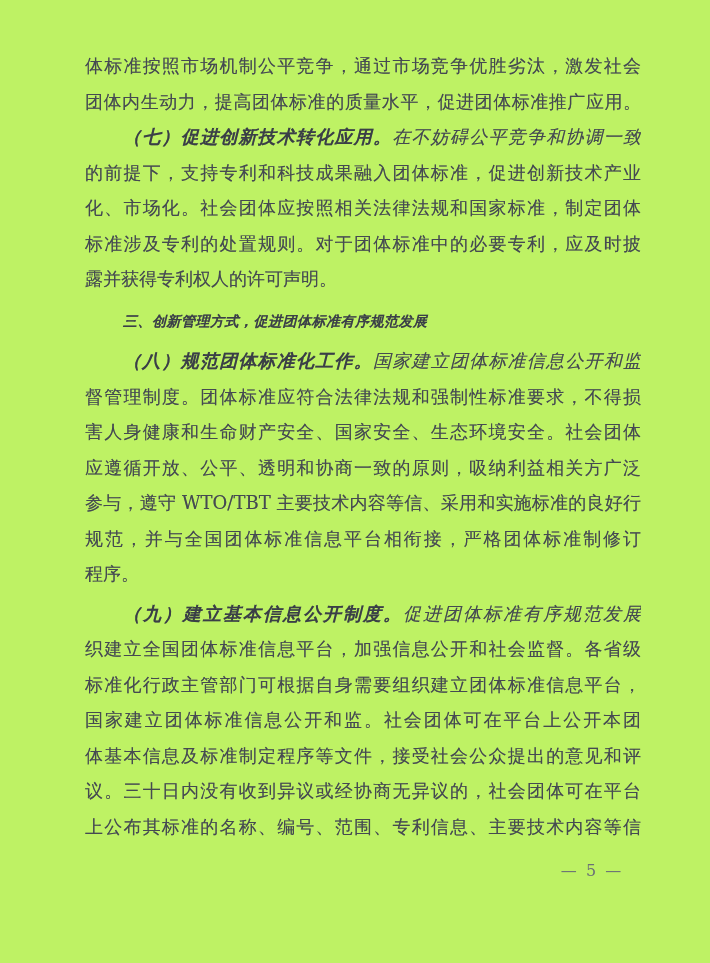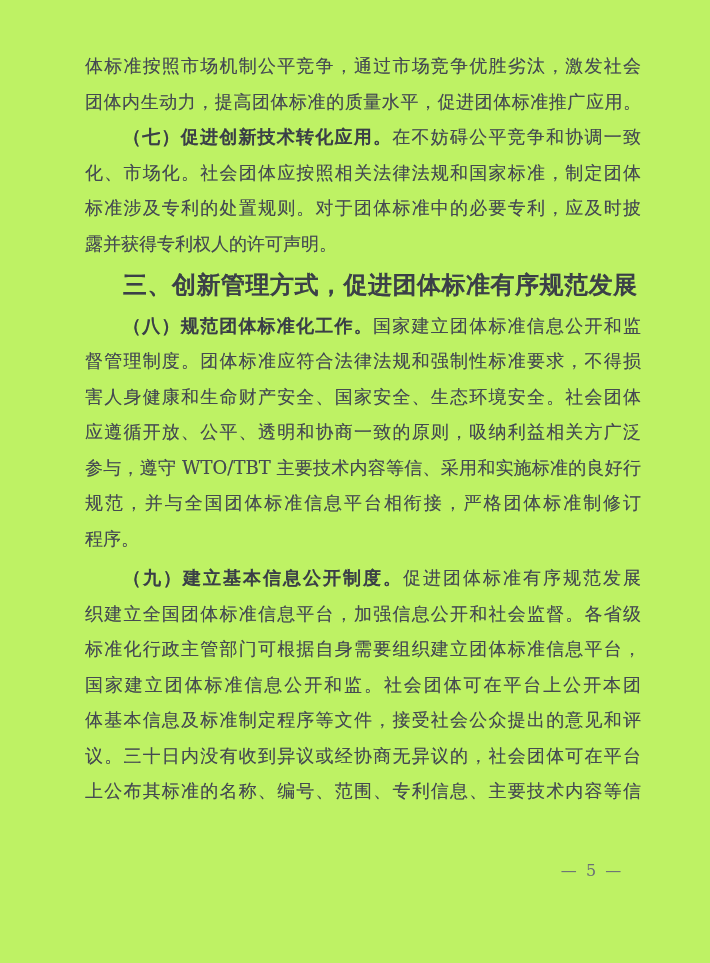--- a/index.html
+++ b/index.html
@@ -29,29 +29,30 @@
     line-height: 35.5px;
     text-align: justify;
     text-align-last: justify;
     overflow: hidden;
   }
   .line.end {
     text-align-last: left;
   }
   .line.indent {
     text-indent: 38px;
+    font-style: italic;
   }
   .lead {
     font-weight: 700;
     color: #3a3f46;
   }
   .heading {
     font-family: "DejaVu Sans", sans-serif;
     font-weight: 700;
-    font-size: 24px;
+    font-size: 14px;
     color: #3b4047;
     letter-spacing: 0.5px;
     text-align-last: left;
     margin-top: 7px;
   }
   .para-gap {
     margin-top: 4px;
   }
   .page-number {
     position: absolute;
@@ -70,20 +71,21 @@
 </head>
 <body>
 
 <div class="page">
   <div class="textblock">
 
     <div class="line">体标准按照市场机制公平竞争，通过市场竞争优胜劣汰，激发社会</div>
     <div class="line">团体内生动力，提高团体标准的质量水平，促进团体标准推广应用。</div>
 
     <div class="line indent"><span class="lead">（七）促进创新技术转化应用。</span><span>在不妨碍公平竞争和协调一致</span></div>
+    <div class="line">的前提下，支持专利和科技成果融入团体标准，促进创新技术产业</div>
     <div class="line">化、市场化。社会团体应按照相关法律法规和国家标准，制定团体</div>
     <div class="line">标准涉及专利的处置规则。对于团体标准中的必要专利，应及时披</div>
     <div class="line end">露并获得专利权人的许可声明。</div>
 
     <div class="line indent heading">三、创新管理方式，促进团体标准有序规范发展</div>
 
     <div class="line indent para-gap"><span class="lead">（八）规范团体标准化工作。</span><span>国家建立团体标准信息公开和监</span></div>
     <div class="line">督管理制度。团体标准应符合法律法规和强制性标准要求，不得损</div>
     <div class="line">害人身健康和生命财产安全、国家安全、生态环境安全。社会团体</div>
     <div class="line">应遵循开放、公平、透明和协商一致的原则，吸纳利益相关方广泛</div>

